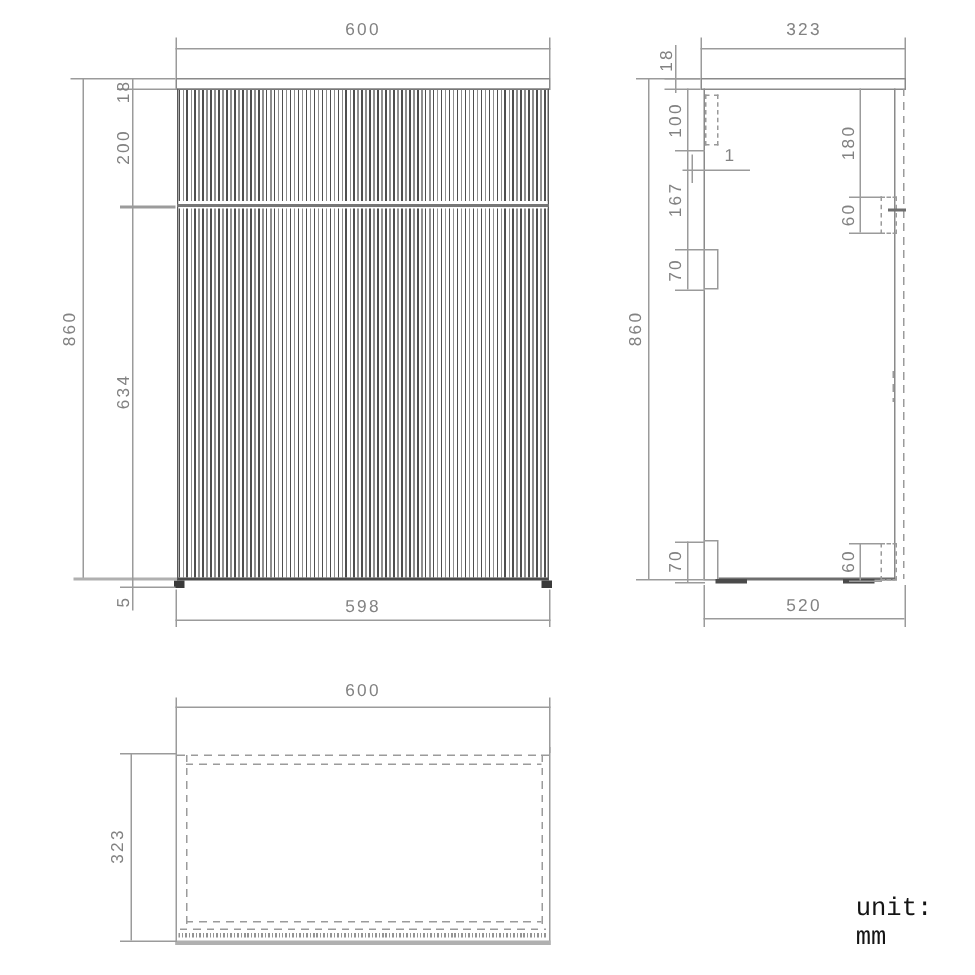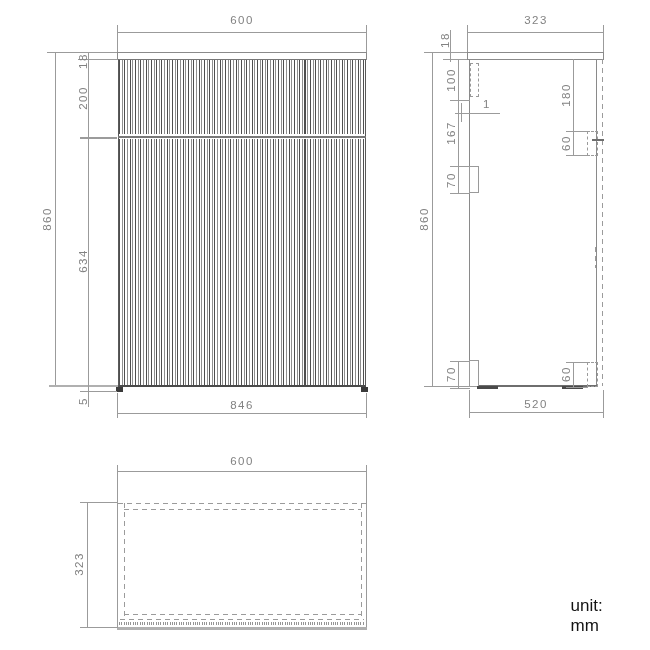--- a/index.html
+++ b/index.html
@@ -40,21 +40,21 @@
     <div class="countertop" style="left:117px;top:52px;width:250px;height:8px;"></div>
     <div class="flutes" style="left:118px;top:59px;width:248px;height:328px;"></div>
     <div style="position:absolute;left:119px;top:134px;width:246px;height:5px;background:#fff;"></div>
     <div style="position:absolute;left:118px;top:136px;width:248px;height:2px;background:#777;"></div>
     <div class="foot" style="left:116px;top:387px;width:7px;height:5px;"></div>
     <div class="foot" style="left:361px;top:387px;width:7px;height:5px;"></div>
 
     <div class="vline" style="left:117px;top:393px;height:25px;"></div>
     <div class="vline" style="left:366px;top:393px;height:25px;"></div>
     <div class="hline" style="left:117px;top:413px;width:250px;"></div>
-    <div class="lbl" style="left:242px;top:406px;">846</div>
+    <div class="lbl" style="left:242px;top:406px;">598</div>
 
     <div class="vline" style="left:55px;top:52px;height:334px;"></div>
     <div class="hline" style="left:47px;top:52px;width:70px;"></div>
     <div class="hline lt" style="left:49px;top:385px;width:69px;height:2px;"></div>
     <div class="vline" style="left:88px;top:52px;height:355px;"></div>
     <div class="hline" style="left:78px;top:59px;width:40px;"></div>
     <div class="hline" style="left:80px;top:137px;width:37px;height:2px;"></div>
     <div class="hline" style="left:80px;top:391px;width:37px;"></div>
 
     <div class="lbl rot" style="left:48px;top:219px;">860</div>
@@ -143,15 +143,15 @@
     <div class="dash-v" style="left:361px;top:503px;height:116px;"></div>
     <div class="scallop" style="left:119px;top:622px;width:246px;height:3px;"></div>
     <div style="position:absolute;left:117px;top:627px;width:250px;height:3px;background:#b0b0b0;"></div>
 
     <div class="vline" style="left:87px;top:502px;height:125px;"></div>
     <div class="hline" style="left:80px;top:502px;width:38px;"></div>
     <div class="hline" style="left:80px;top:627px;width:38px;"></div>
     <div class="lbl rot" style="left:80px;top:564px;">323</div>
   </div>
 
-  <div class="unit" style="left:597px;top:616px;">unit: mm</div>
+  <div class="unit" style="left:597px;top:616px;font-family:Liberation Mono, monospace;">unit: mm</div>
 
 </div>
 
 </body></html>

